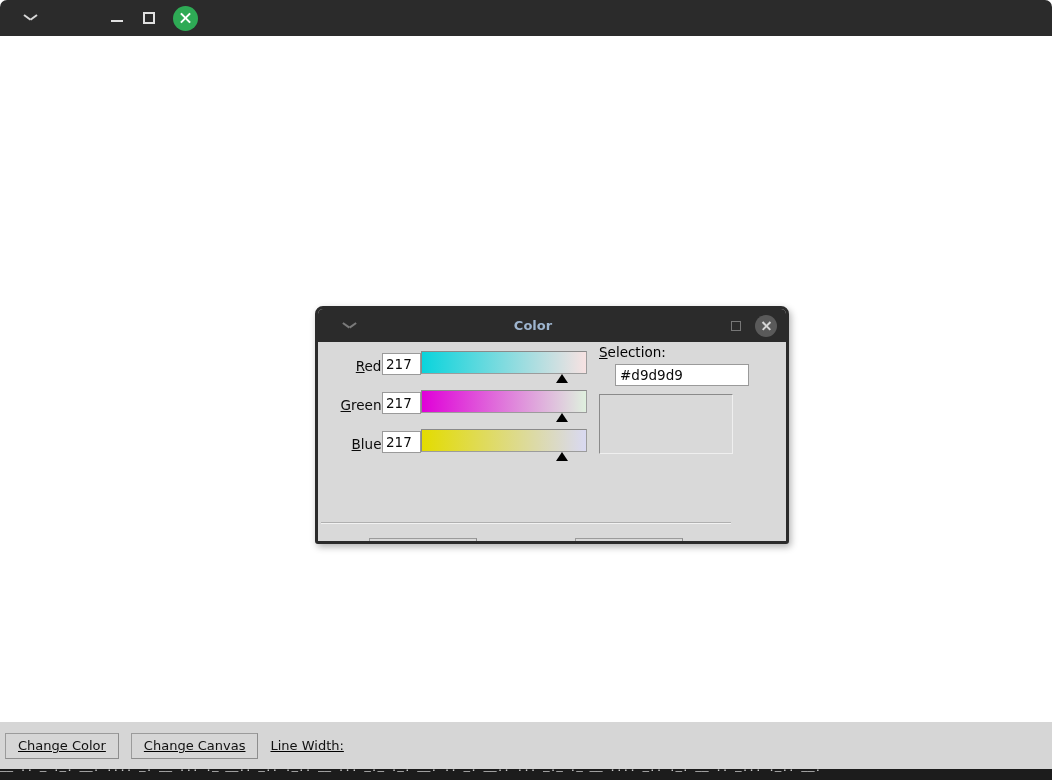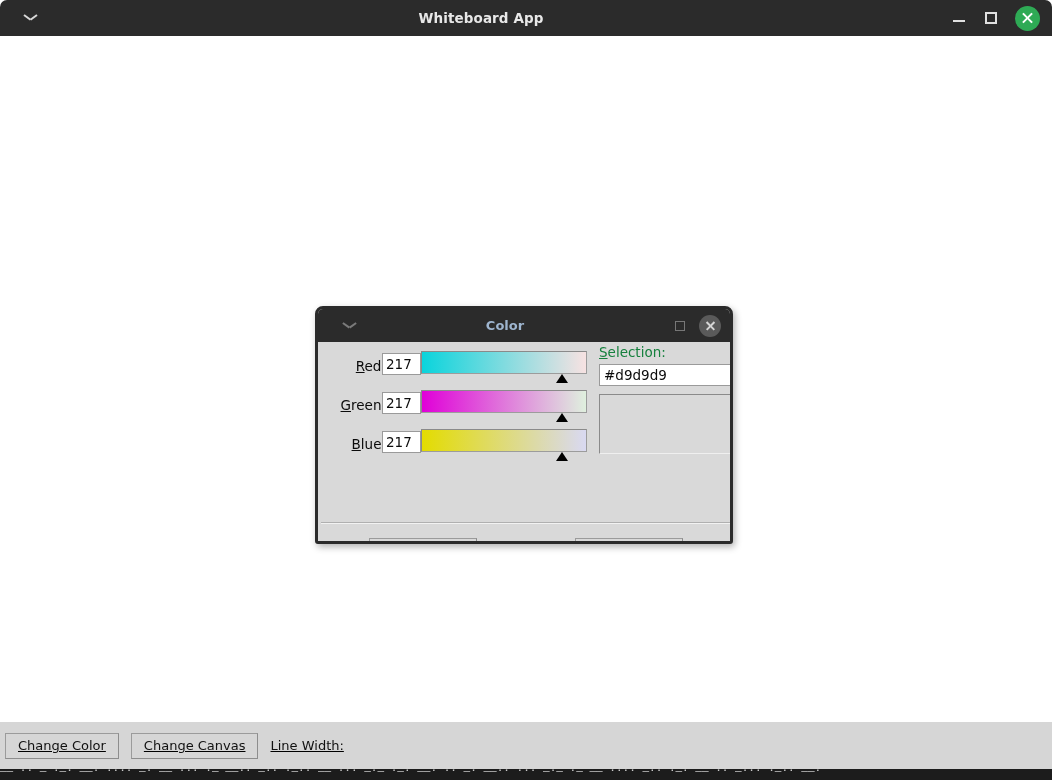--- a/index.html
+++ b/index.html
@@ -191,21 +191,21 @@
     line-height: 11px;
     color: #c8c8c8;
     white-space: nowrap;
   }
   .cut-strip span { position: relative; top: -4px; }
 
   
   .dialog {
     position: absolute;
     left: 315px; top: 306px;
-    width: 418px;
+    width: 474px;
     height: 238px;
     background: #d9d9d9;
     border: 3px solid #2b2b2b;
     border-radius: 8px 8px 3px 3px;
     box-shadow: 2px 3px 7px rgba(0,0,0,0.30);
     overflow: hidden;
   }
   .dlg-titlebar {
     height: 33px;
     background: #2b2b2b;
@@ -317,26 +317,26 @@
     border-right: 6px solid transparent;
     border-bottom: 9px solid #000000;
     cursor: pointer;
   }
 
   
   .sel-label {
     position: absolute;
     left: 281px; top: 2px;
     font-size: 13.5px;
-    color: #15803d;
+    color: #000000;
   }
   .sel-label u { text-decoration: underline; }
   .sel-input {
     position: absolute;
-    left: 281px; top: 22px;
+    left: 297px; top: 22px;
     width: 134px; height: 22px;
     background: #ffffff;
     border: 1px solid #9a9a9a;
     font-size: 13.5px;
     color: #0b0b0b;
     padding-left: 4px;
     line-height: 20px;
     font-family: "DejaVu Sans", "Liberation Sans", sans-serif;
   }
   .sel-preview {
@@ -385,21 +385,20 @@
   }
   .dlg-btn u { text-decoration: underline; }
 </style>
 </head>
 <body>
 
 <div class="titlebar">
   <div class="tb-left">
     <span class="chev"></span>
   </div>
-  <div class="tb-title">Whiteboard App</div>
   <div class="tb-right">
     <div class="btn-min"></div>
     <div class="btn-max"></div>
     <div class="btn-close-green"></div>
   </div>
 </div>
 
 <div class="canvas-area" style="background: rgb(255, 255, 255);"></div>
 
 <div class="toolbar" style="background: rgb(214, 214, 214);">

